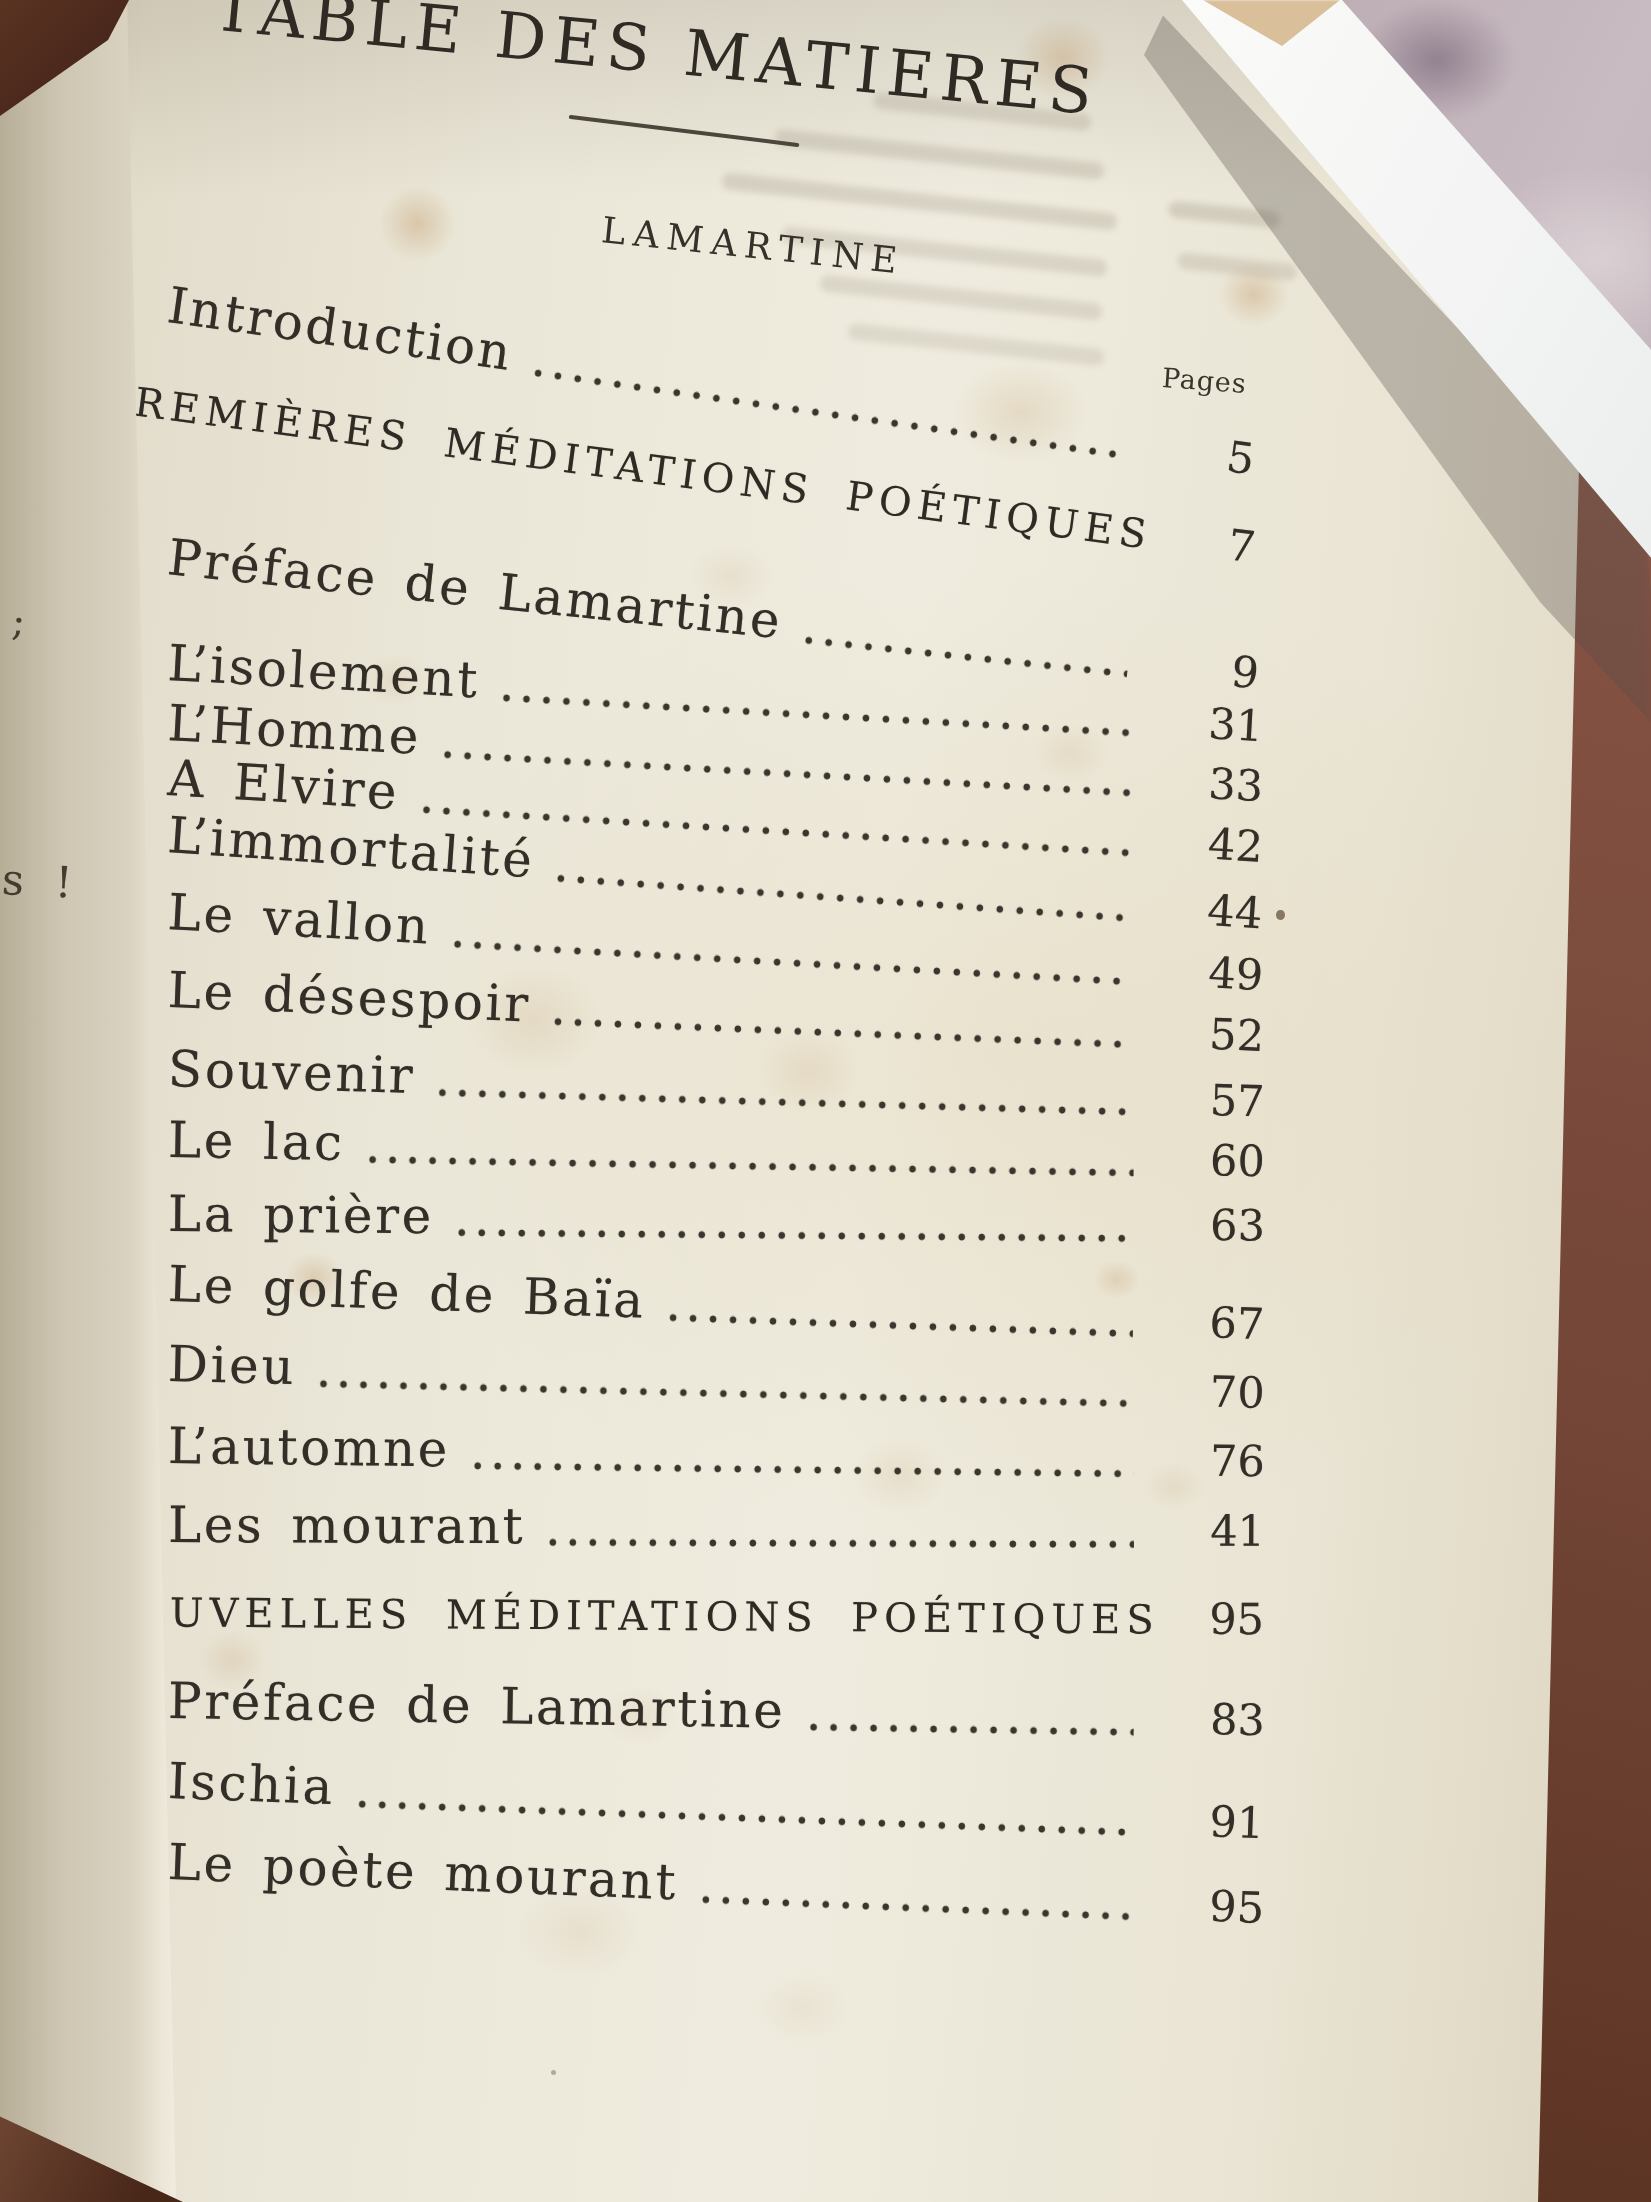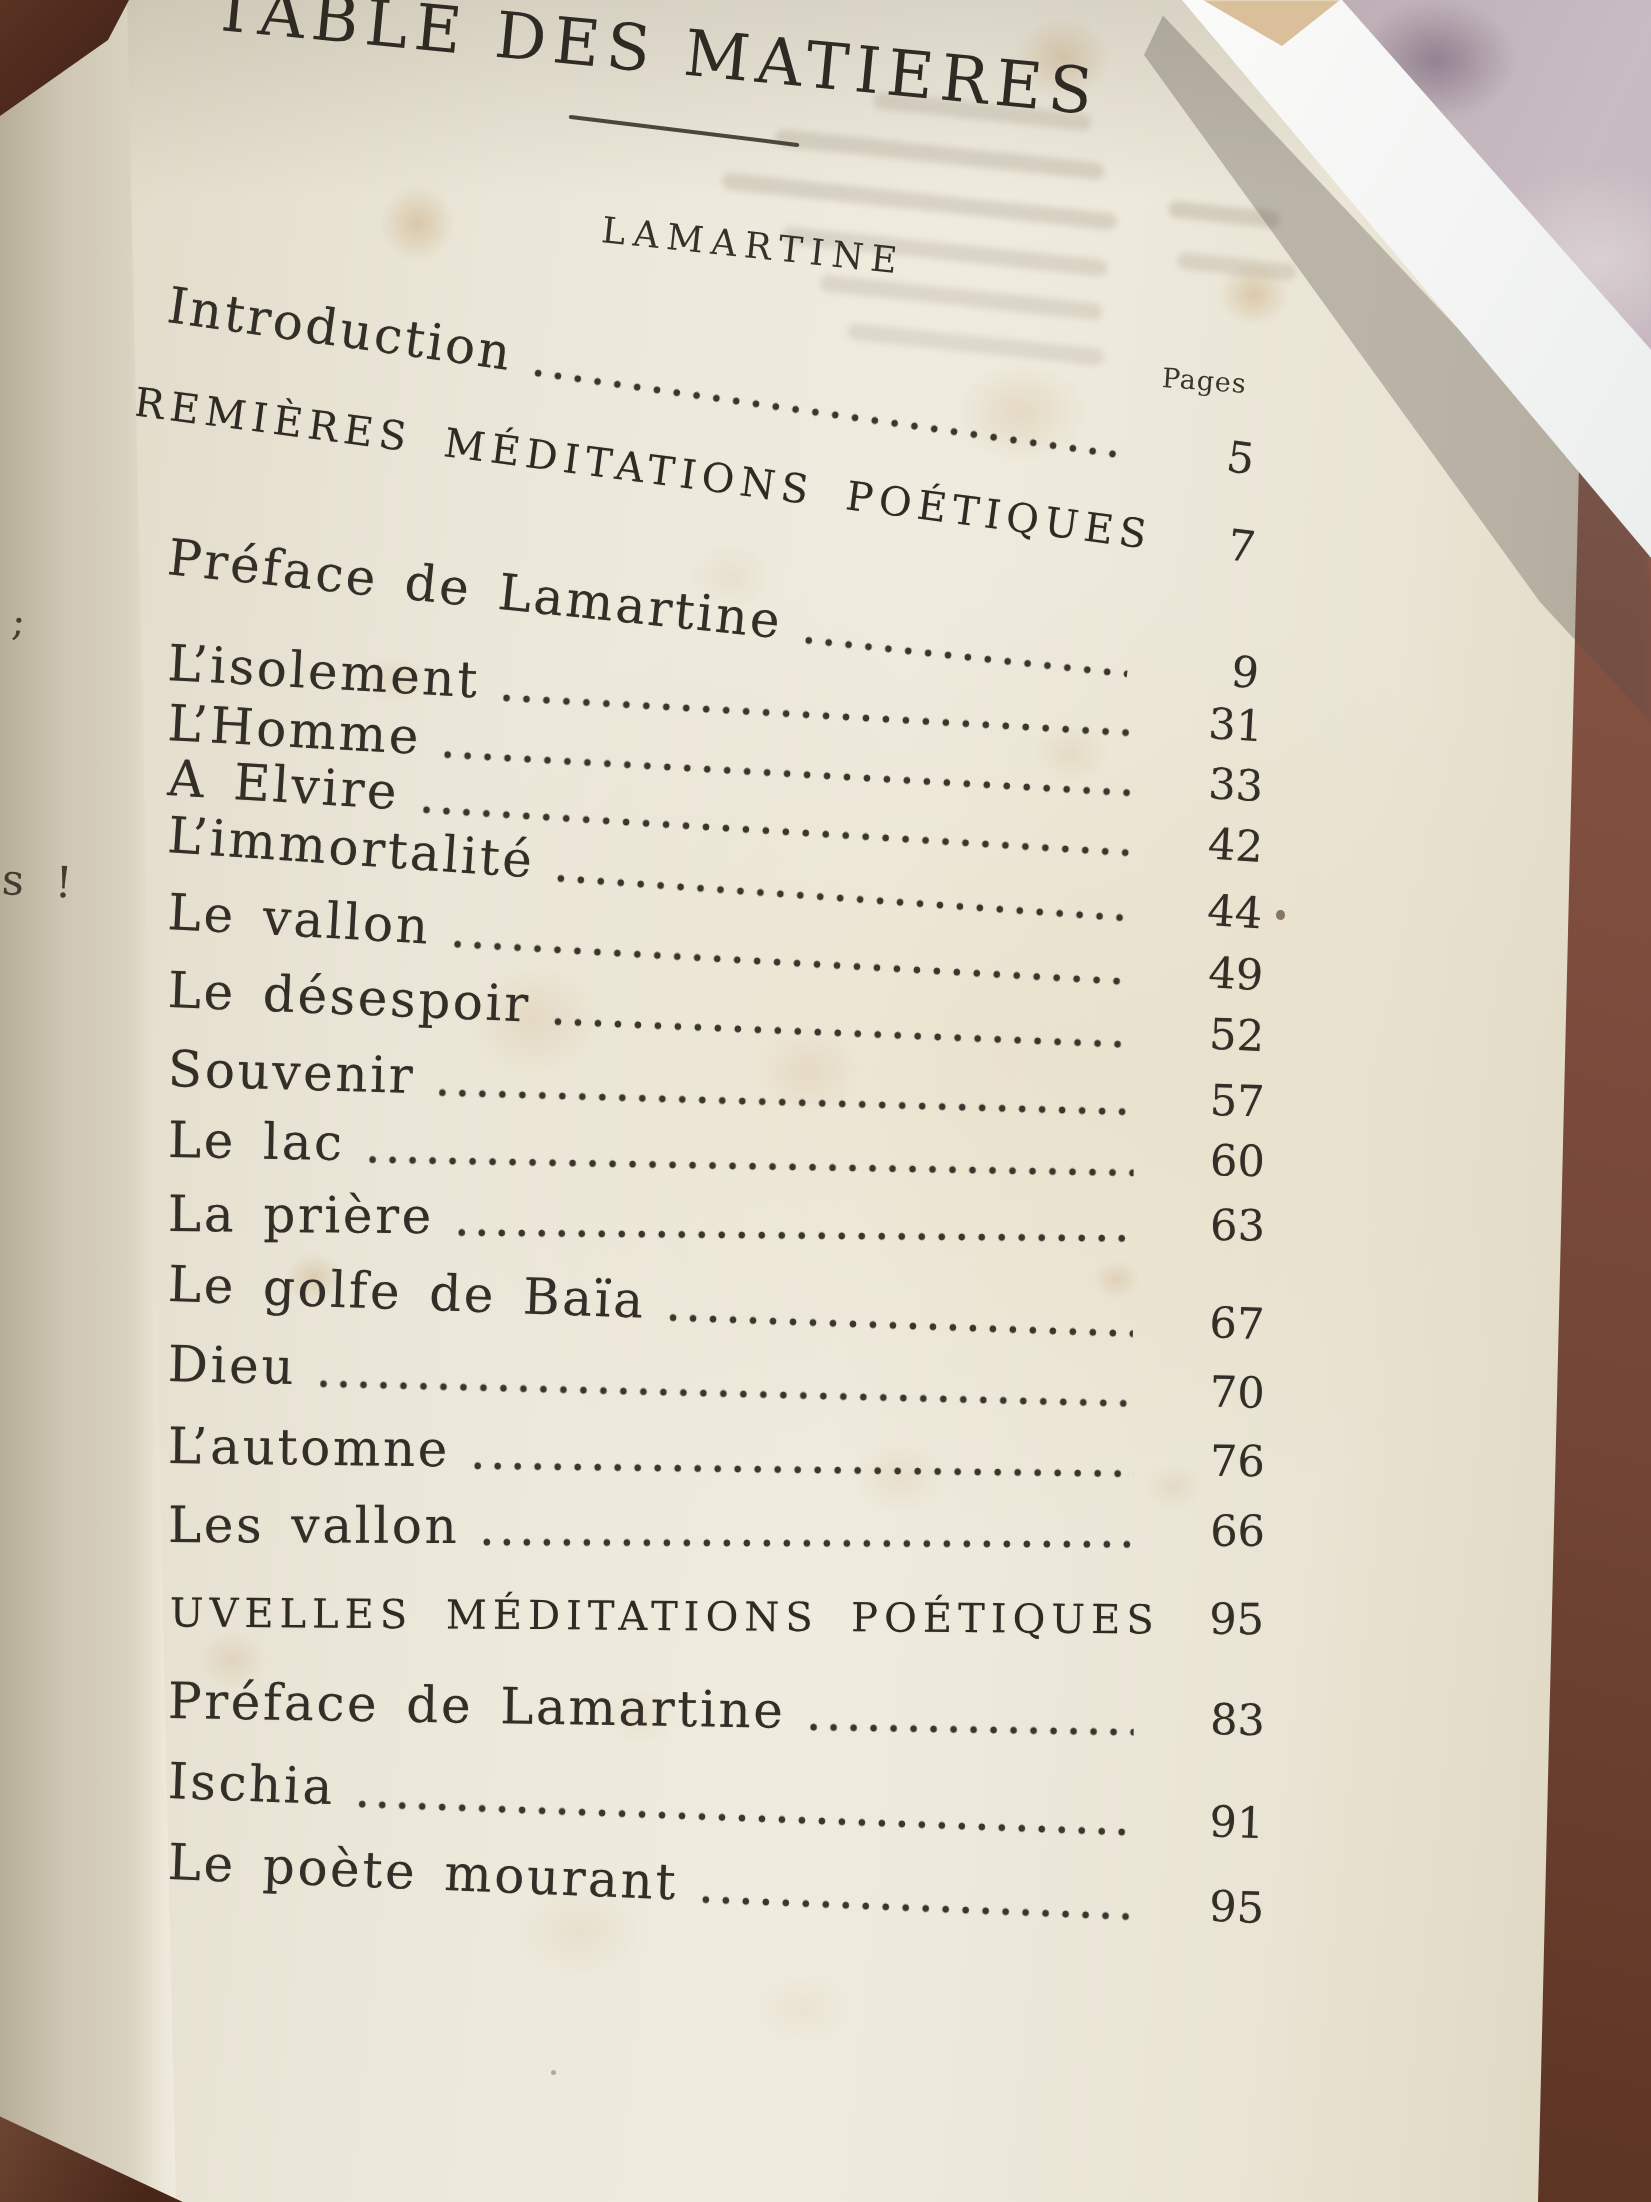--- a/index.html
+++ b/index.html
@@ -206,23 +206,23 @@
         <span class="label">Dieu</span>
         <span class="leader"></span>
         <span class="num">70</span>
       </div>
       <div class="row" style="top:1418px;--a:0.7deg">
         <span class="label">L’automne</span>
         <span class="leader"></span>
         <span class="num">76</span>
       </div>
       <div class="row" style="top:1497px;--a:0.2deg">
-        <span class="label">Les vallon</span>
-        <span class="leader"></span>
-        <span class="num">66</span>
+        <span class="label">Les mourant</span>
+        <span class="leader"></span>
+        <span class="num">41</span>
       </div>
       <div class="row section2" style="top:1587px;--a:0.4deg">
         <span class="label">NOUVELLES MÉDITATIONS POÉTIQUES</span>
         <span class="leader"></span>
         <span class="num">95</span>
       </div>
       <div class="row" style="top:1673px;--a:0.9deg">
         <span class="label">Préface de Lamartine</span>
         <span class="leader"></span>
         <span class="num">83</span>

